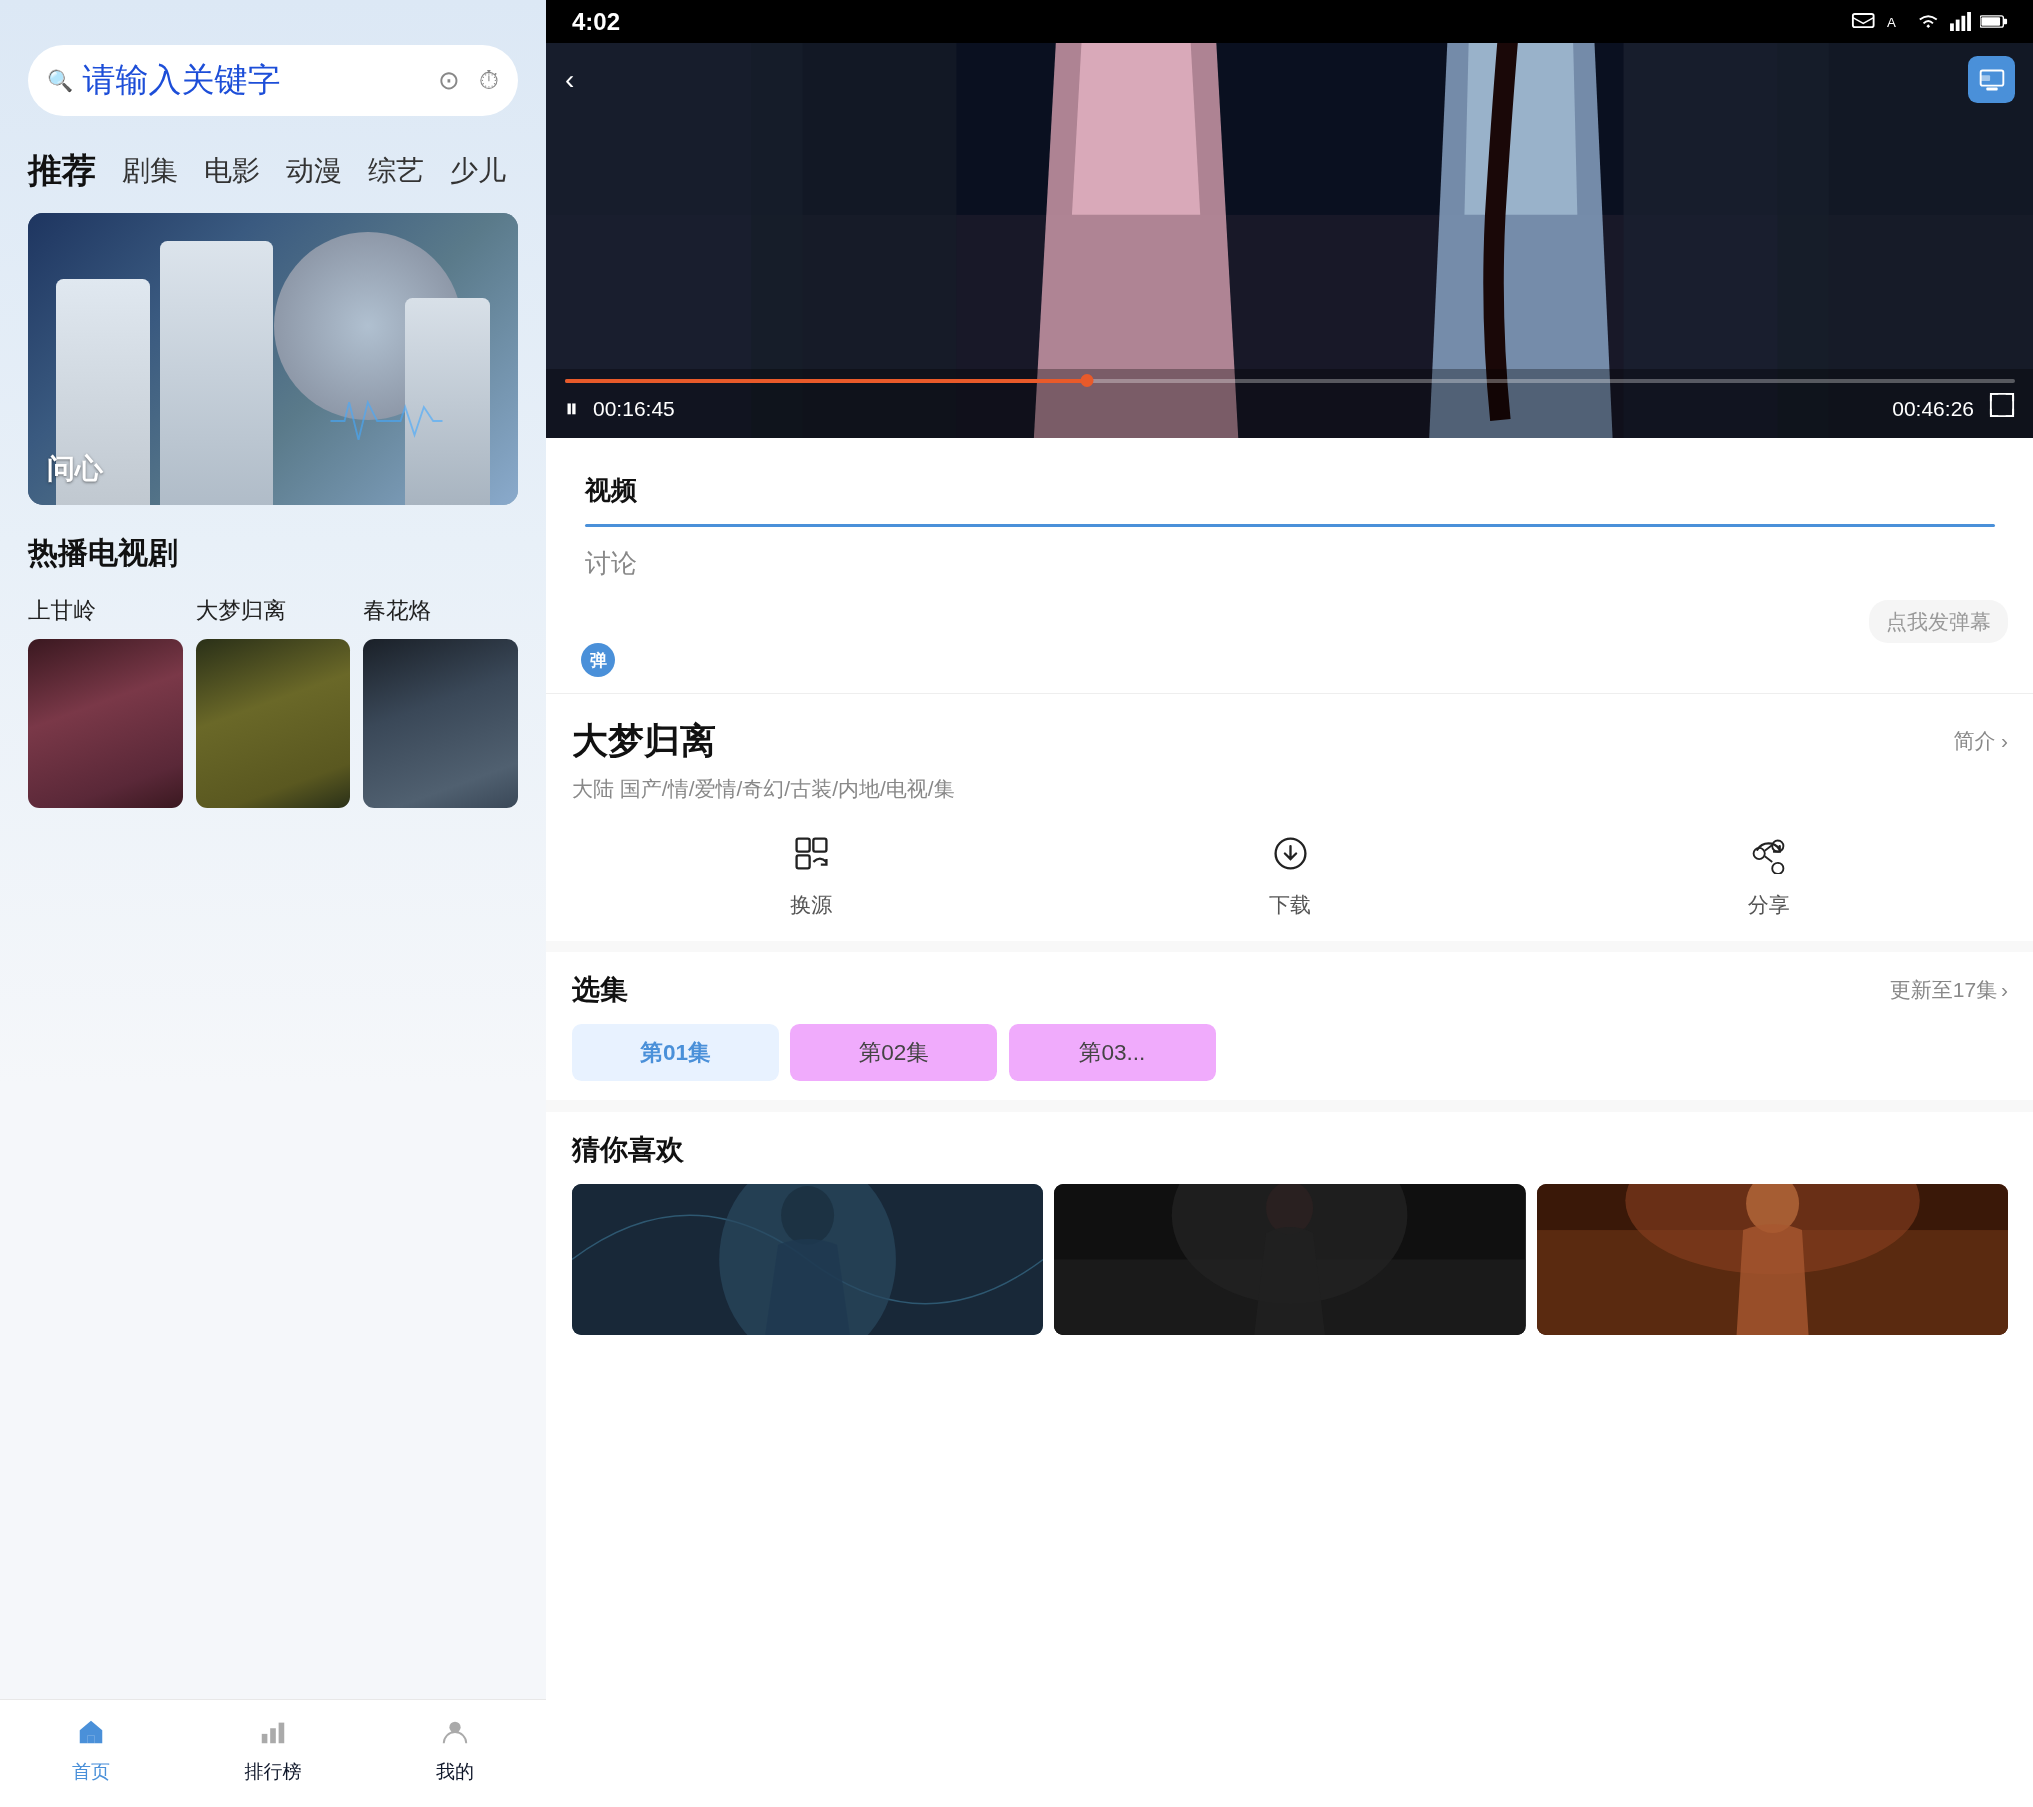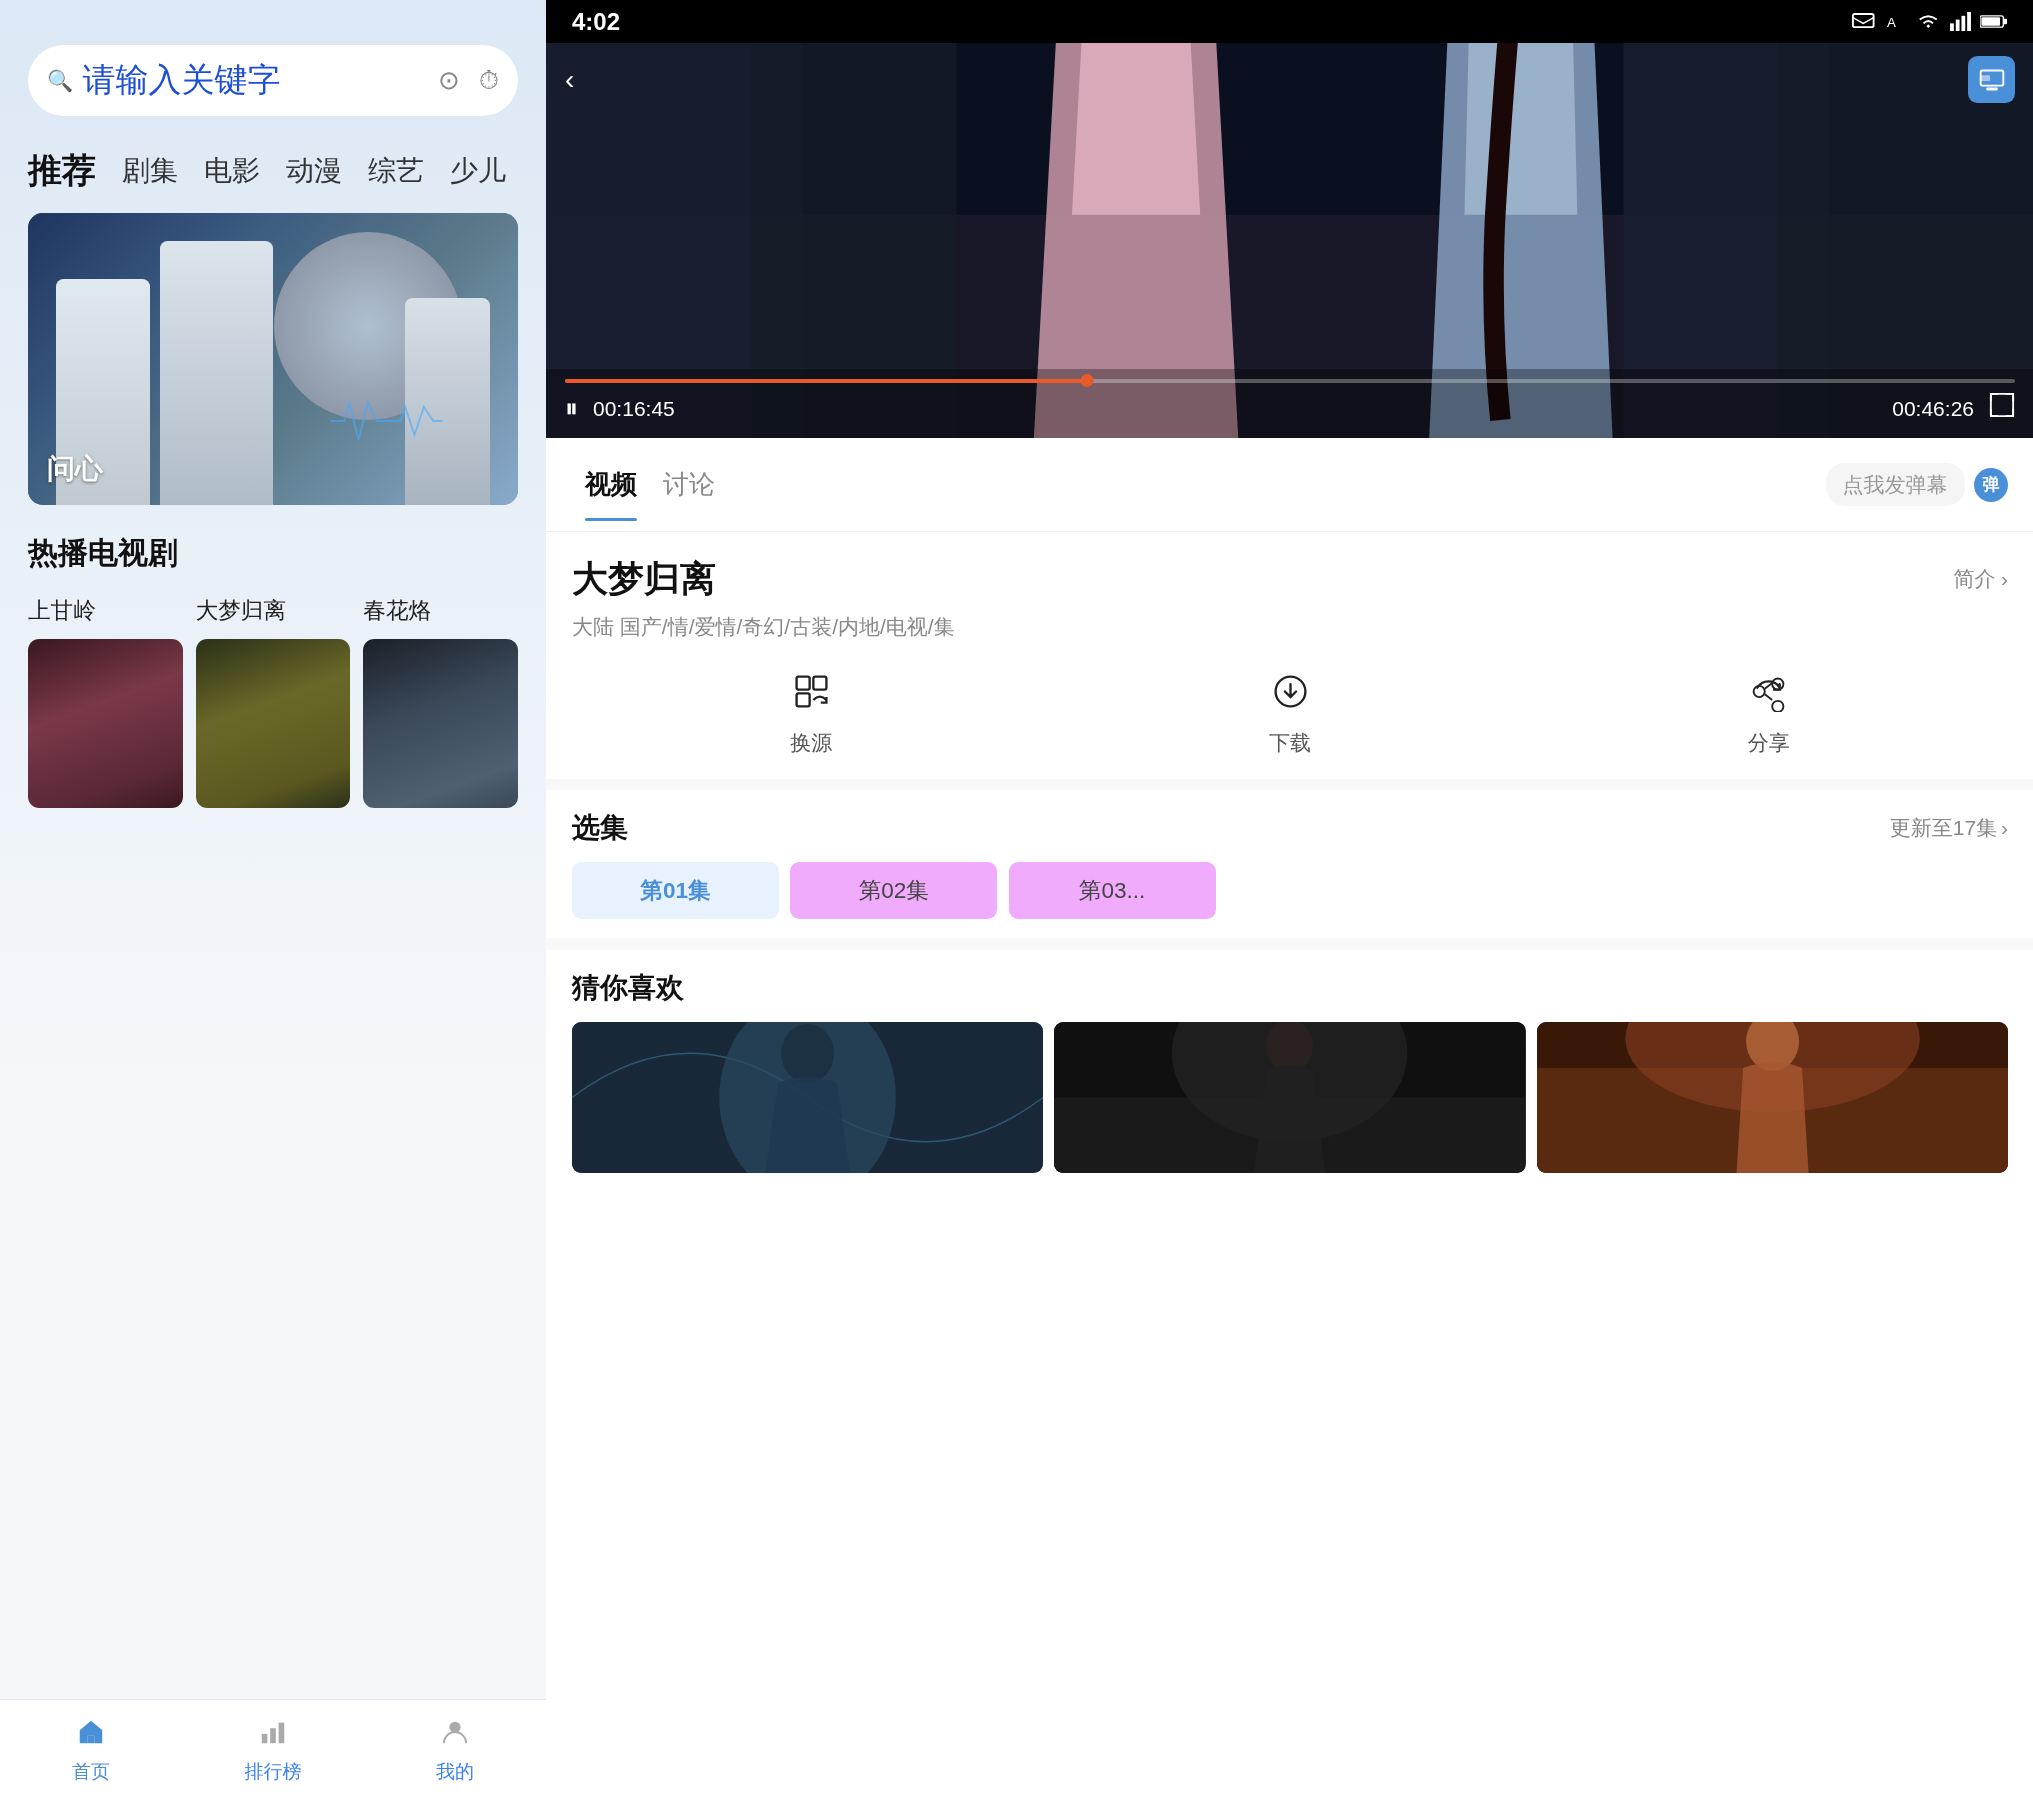--- a/index.html
+++ b/index.html
@@ -229,21 +229,21 @@
     }
     .bottom-nav-icon {
       font-size: 28px;
       color: #aaa;
     }
     .bottom-nav-icon.active {
       color: #4a90d9;
     }
     .bottom-nav-label {
       font-size: 19px;
-      color: #3b82f6;
+      color: #0f172a;
     }
     .bottom-nav-label.active {
       color: #4a90d9;
     }
 
     
     .right-panel {
       flex: 1;
       height: 1808px;
       background: #f8f8f8;
@@ -365,24 +365,24 @@
       justify-content: center;
       color: white;
       font-size: 19px;
       font-weight: 700;
     }
 
     
     .content-tabs {
       background: white;
       display: flex;
-      align-items: center;
-      padding: 10px 26px;
+      padding: 16px 26px;
       border-bottom: 0.9px solid #eee;
       flex-shrink: 0;
+      flex-direction: column;
     }
     .content-tab {
       padding: 19px 13px;
       font-size: 26px;
       color: #888;
       cursor: pointer;
       position: relative;
     }
     .content-tab.active {
       color: #111;

